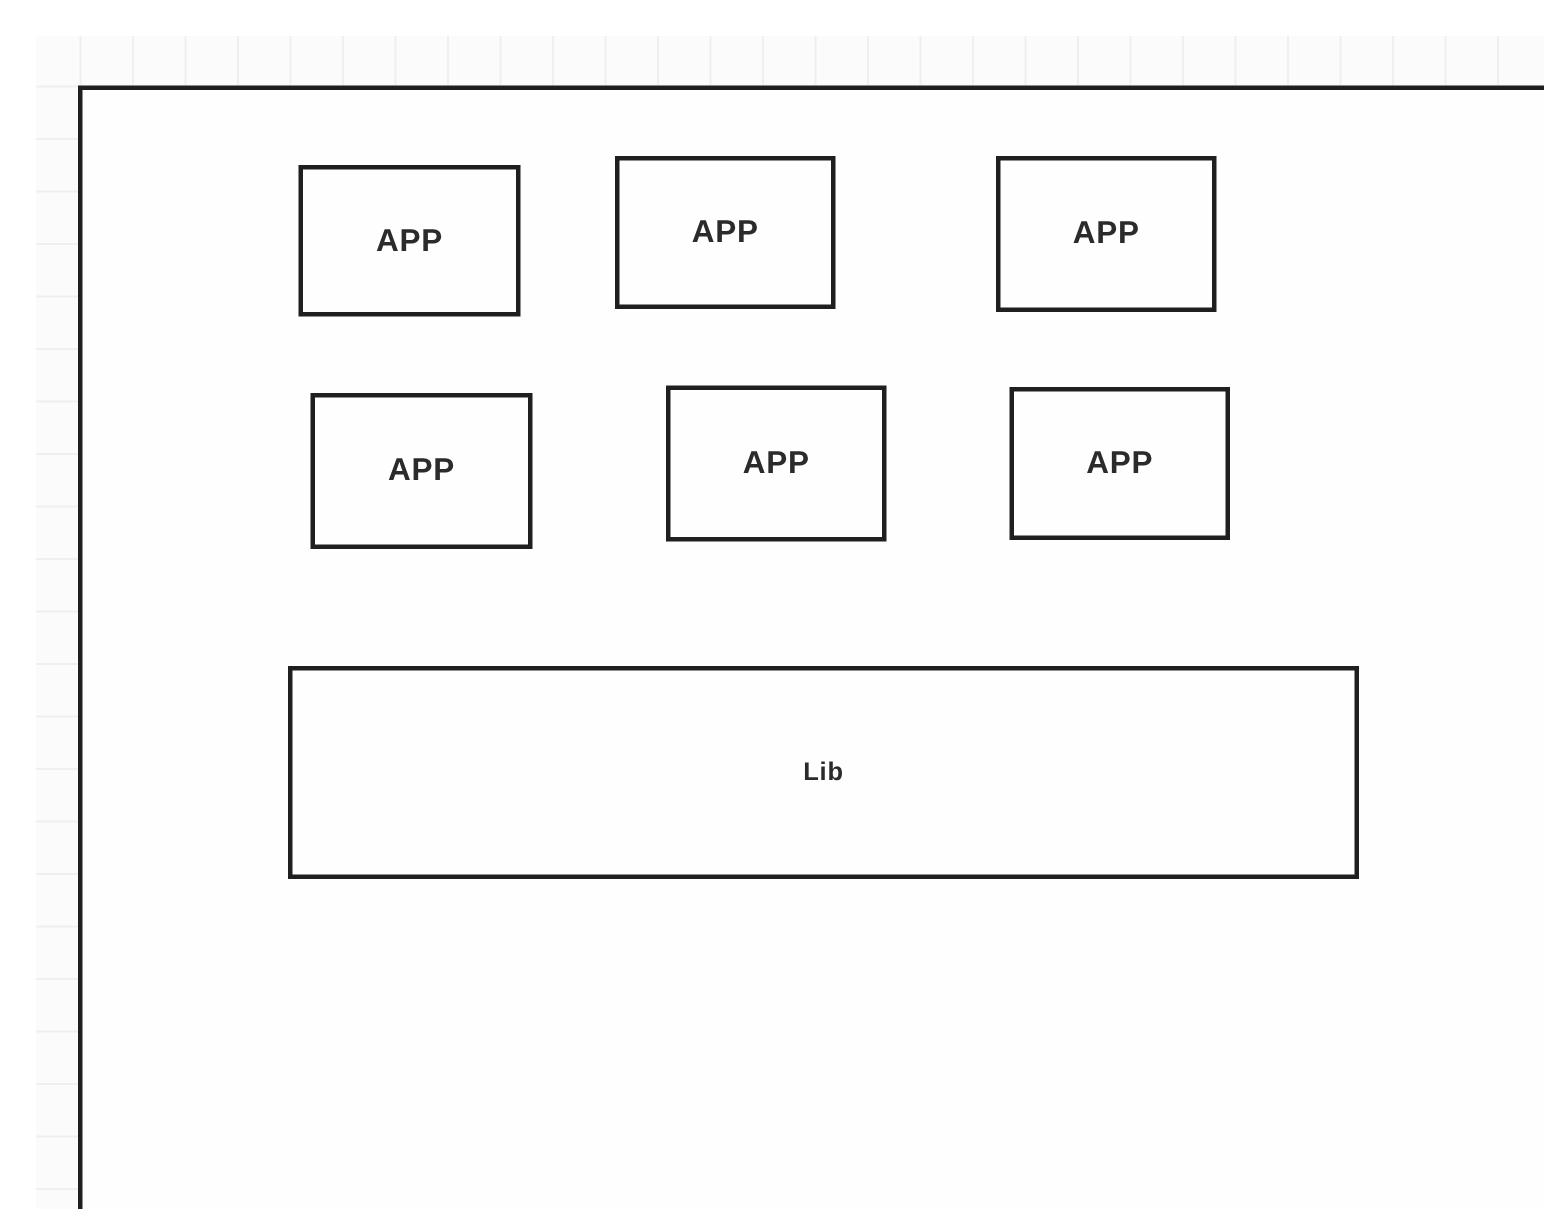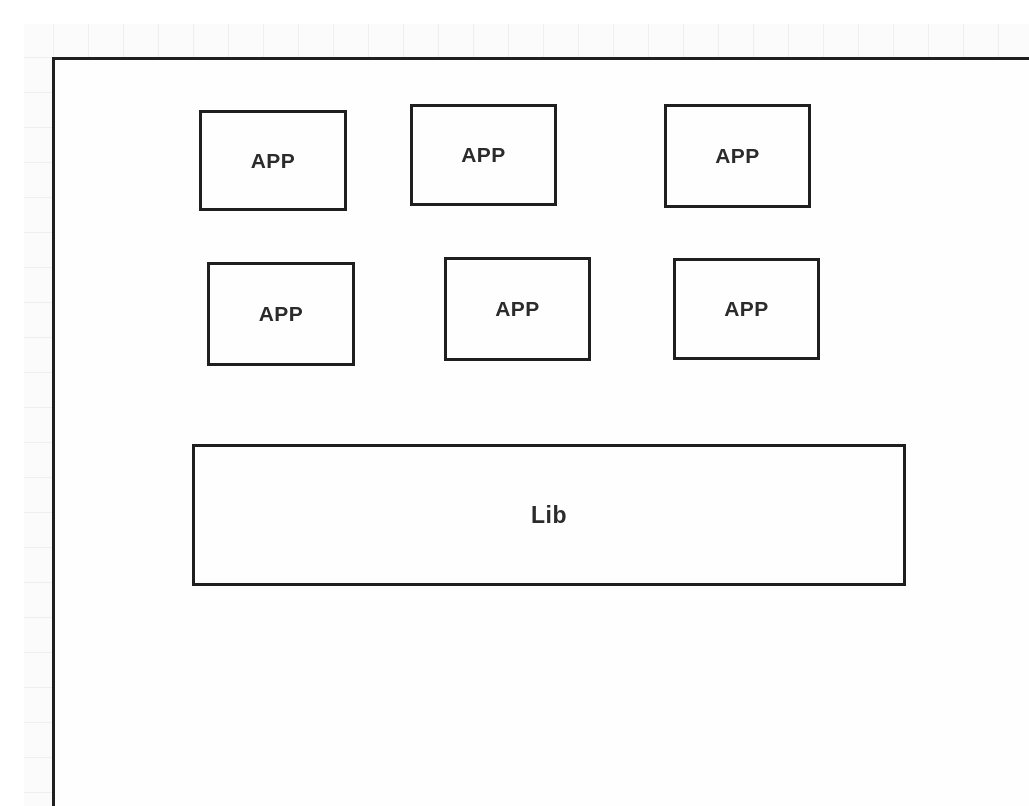--- a/index.html
+++ b/index.html
@@ -58,21 +58,21 @@
   .app-4 { left: 183px; top: 238px; width: 148px; height: 104px; }
   .app-5 { left: 420px; top: 233px; width: 147px; height: 104px; }
   .app-6 { left: 649px; top: 234px; width: 147px; height: 102px; }
 
   .app-box .shape-label { font-size: 21px; }
 
   
   .lib-box    { left: 168px; top: 420px; width: 714px; height: 142px; }
   .kernel-box { left: 168px; top: 593px; width: 714px; height: 144px; }
 
-  .layer-box .shape-label { font-size: 23px; }
+  .layer-box .shape-label { font-size: 17px; }
 </style>
 </head>
 <body>
 
 <div class="canvas">
 
   <div class="shape outer-box"></div>
 
   <div class="shape app-box app-1">
     <span class="shape-label">APP</span>

